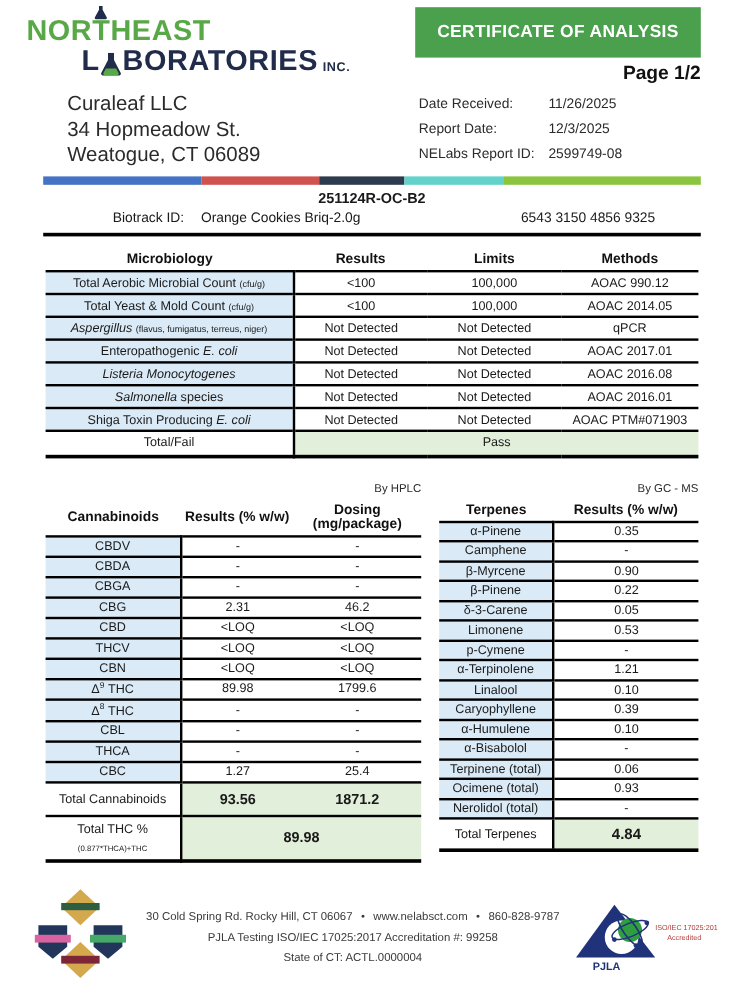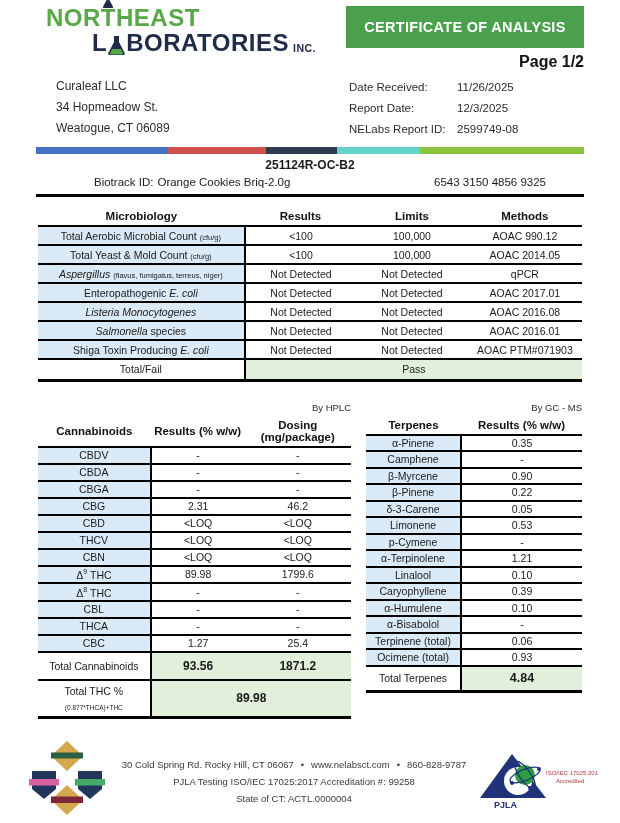--- a/index.html
+++ b/index.html
@@ -1,54 +1,54 @@
 <!DOCTYPE html>
 <html><head>
 <meta charset="utf-8">
 <style>
   *{margin:0;padding:0;box-sizing:border-box}
   html,body{background:#fff}
   body{width:620px;height:823px;position:relative;font-family:"Liberation Sans",sans-serif;color:#1a1a1a;overflow:hidden}
 
   
-  .top-header{display:flex;justify-content:space-between;align-items:flex-start;padding:6px 36px 0 46px}
+  .top-header{display:flex;justify-content:space-between;align-items:center;padding:6px 36px 0 22px}
   .logo{line-height:1}
   .logo-line1{font-size:24px;font-weight:bold;color:#58a847;letter-spacing:.5px}
   .t-wrap{position:relative;display:inline-block}
   .t-flask{position:absolute;left:50%;top:-9px;transform:translateX(-50%)}
   .logo-line2{font-size:24px;font-weight:bold;color:#202c4a;margin-left:46px;margin-top:1px;letter-spacing:.5px;display:flex;align-items:flex-end}
   .logo-suffix{font-size:10.5px;font-weight:bold;color:#202c4a;margin-left:4px;padding-bottom:2px;letter-spacing:.5px}
   .a-flask{margin:0 1px -1px 1px}
   .banner-col{width:238px}
   .banner{background:#4ba04e;height:42px;display:flex;align-items:center;justify-content:center}
   .banner span{color:#fff;font-weight:bold;font-size:14.5px;letter-spacing:.3px}
   .page-label{text-align:right;font-weight:bold;font-size:16px;margin-top:5px;color:#111}
 
   
   .info-row{display:flex;justify-content:space-between;padding:5px 36px 0 56px}
-  .client div{font-size:12px;color:#2b2b2b;line-height:21px}
+  .client div{font-size:17px;color:#2b2b2b;line-height:21px}
   .meta{width:235px;padding-top:1px}
   .meta-row{display:flex;font-size:11.5px;line-height:21px;color:#2b2b2b}
   .meta-row .m-label{width:108px}
   .meta-row .m-value{flex:1}
 
   
   .accent-bar{margin:7px 36px 0;height:7px;display:flex}
   .accent-bar div{height:100%}
   .seg-0{width:24%;background:#4472c4}
   .seg-1{width:18%;background:#cf524e}
   .seg-2{width:13%;background:#2e3b4e}
   .seg-3{width:15%;background:#62d2ca}
   .seg-4{width:30%;background:#8bc53f}
 
   
   .sample-section{margin:0 36px;border-bottom:3px solid #000;padding-top:3px}
   .sample-id{text-align:center;font-weight:bold;font-size:12px;line-height:16px}
   .biotrack-row{display:flex;justify-content:space-between;font-size:11.5px;line-height:17px;padding:1px 38px 3px 58px}
-  .biotrack-label{margin-right:4px}
+  .biotrack-label{margin-right:14px}
 
   
   table{border-collapse:collapse;width:100%;border-bottom:3px solid #000}
   th{font-weight:bold;font-size:11.5px;padding:3px 2px;text-align:center;color:#111}
   td{font-size:10.5px;text-align:center;padding:2px 2px;border-top:2px solid #000;color:#1a1a1a}
   td.name{background:#daeaf6;border-right:2px solid #000}
   td.plain-label{background:#fff;border-right:2px solid #000}
   td.green{background:#e2efda}
   .it{font-style:italic}
   .sm{font-size:7.5px}
@@ -380,20 +380,24 @@
             <td>-</td>
           </tr>
           <tr>
             <td class="name">Terpinene (total)</td>
             <td>0.06</td>
           </tr>
           <tr>
             <td class="name">Ocimene (total)</td>
             <td>0.93</td>
           </tr>
+          <tr>
+            <td class="name">Nerolidol (total)</td>
+            <td>-</td>
+          </tr>
         </tbody>
       <tfoot>
         <tr class="total-row">
           <td class="plain-label">Total Terpenes</td>
           <td class="green bold-val">4.84</td>
         </tr>
       </tfoot>
     </table>
   </div>
 

